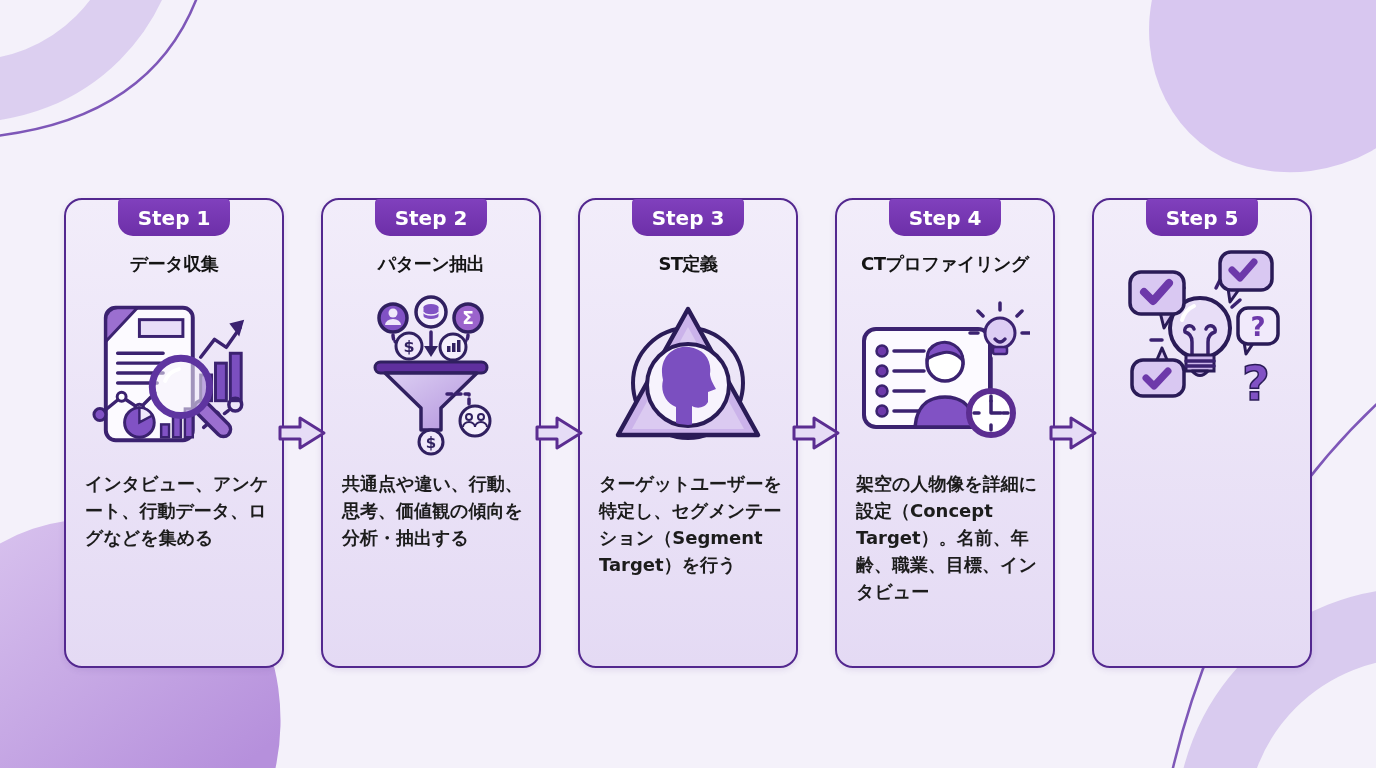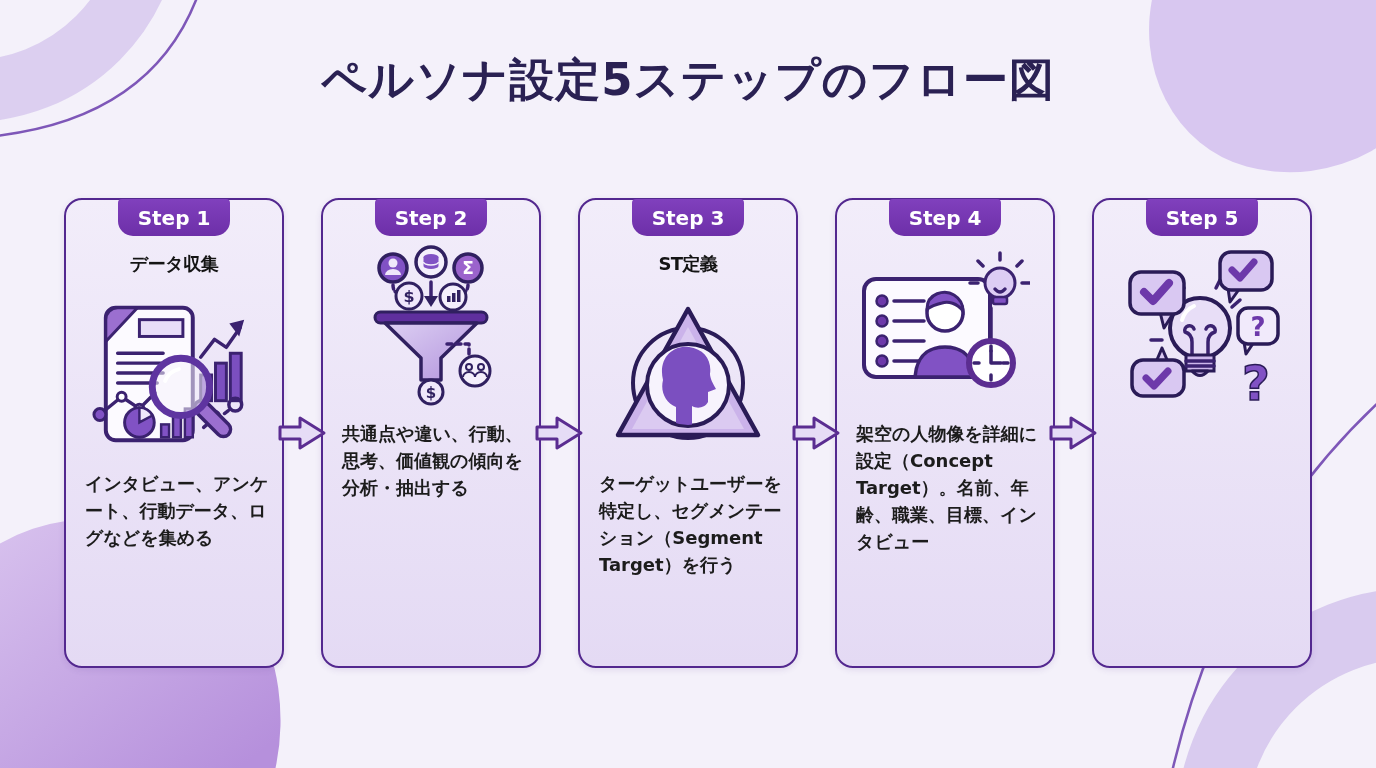--- a/index.html
+++ b/index.html
@@ -59,21 +59,20 @@
 
   <div class="deco deco-tl-ring"></div>
   <div class="deco deco-tr-blob"></div>
   <div class="deco deco-bl-blob"></div>
   <div class="deco deco-br-ring"></div>
   <svg class="deco deco-lines" width="1376" height="768" viewBox="0 0 1376 768">
     <path d="M198,-5 Q152,118 -5,136" stroke="#7e57b8" stroke-width="2.5" fill="none"></path>
     <path d="M1381,400 Q1225,545 1172,772" stroke="#7e57b8" stroke-width="2.5" fill="none"></path>
   </svg>
 
-  <div class="page-title">ペルソナ設定5ステップのフロー図</div>
 
   <div class="flow-row">
 
     <div class="step-card">
       <div class="step-badge">Step 1</div>
       <div class="card-title">データ収集</div>
       <div class="icon-wrap">
         <svg width="168" height="160" viewBox="0 0 170 160">
           <polyline class="st" points="112,62 126,44 138,52 152,32"></polyline>
           <polygon points="156,24 141,28 151,41" fill="#3b2270"></polygon>
@@ -106,20 +105,21 @@
     </div>
 
     <div class="arrow-cell">
       <svg width="50" height="40" viewBox="0 0 50 40">
         <polygon points="2,14 22,14 22,5 46,20 22,35 22,26 2,26" fill="#e6dcf6" stroke="#5b2d91" stroke-width="3" stroke-linejoin="round"></polygon>
       </svg>
     </div>
 
     <div class="step-card">
       <div class="step-badge">Step 2</div>
+      <div class="card-title">パターン抽出</div>
       <div class="icon-wrap">
         <svg width="160" height="162" viewBox="0 0 160 162">
           <defs>
             <linearGradient id="funnel-grad" x1="0" y1="0" x2="1" y2="1">
               <stop offset="0" stop-color="#ddd0f3"></stop>
                 <stop offset="1" stop-color="#b293dd"></stop>
             </linearGradient>
           </defs>
           <circle cx="42" cy="24" r="14" fill="#8152c4" stroke="#302060" stroke-width="3.5"></circle>
           <circle cx="42" cy="19" r="4.5" fill="#efe7fa"></circle>
@@ -183,20 +183,21 @@
     </div>
 
     <div class="arrow-cell">
       <svg width="50" height="40" viewBox="0 0 50 40">
         <polygon points="2,14 22,14 22,5 46,20 22,35 22,26 2,26" fill="#e6dcf6" stroke="#5b2d91" stroke-width="3" stroke-linejoin="round"></polygon>
       </svg>
     </div>
 
     <div class="step-card">
       <div class="step-badge">Step 4</div>
+      <div class="card-title">CTプロファイリング</div>
       <div class="icon-wrap">
         <svg width="170" height="160" viewBox="0 0 170 160">
           <rect x="4" y="34" width="126" height="98" rx="12" fill="#fcfaff" stroke="#3b2270" stroke-width="4"></rect>
           <circle cx="22" cy="56" r="5.5" fill="#6d39aa" stroke="#3b2270" stroke-width="2.5"></circle>
           <circle cx="22" cy="76" r="5.5" fill="#6d39aa" stroke="#3b2270" stroke-width="2.5"></circle>
           <circle cx="22" cy="96" r="5.5" fill="#6d39aa" stroke="#3b2270" stroke-width="2.5"></circle>
           <circle cx="22" cy="116" r="5.5" fill="#6d39aa" stroke="#3b2270" stroke-width="2.5"></circle>
           <path class="st" d="M34,56 h30 M34,76 h30 M34,96 h30 M34,116 h30"></path>
           <path d="M55,132 C57,106 74,102 85,102 C96,102 113,106 115,132 Z" fill="#8152c4" stroke="#3b2270" stroke-width="3.5"></path>
           <circle cx="85" cy="68" r="18" fill="#ffffff" stroke="#3b2270" stroke-width="3.5"></circle>

